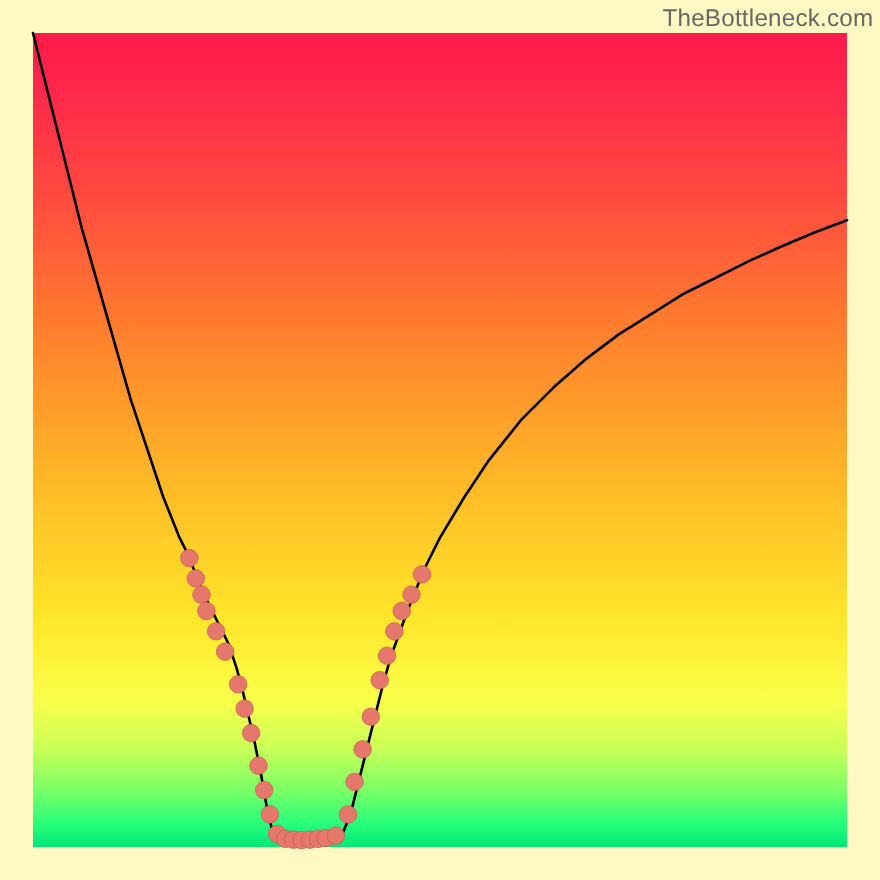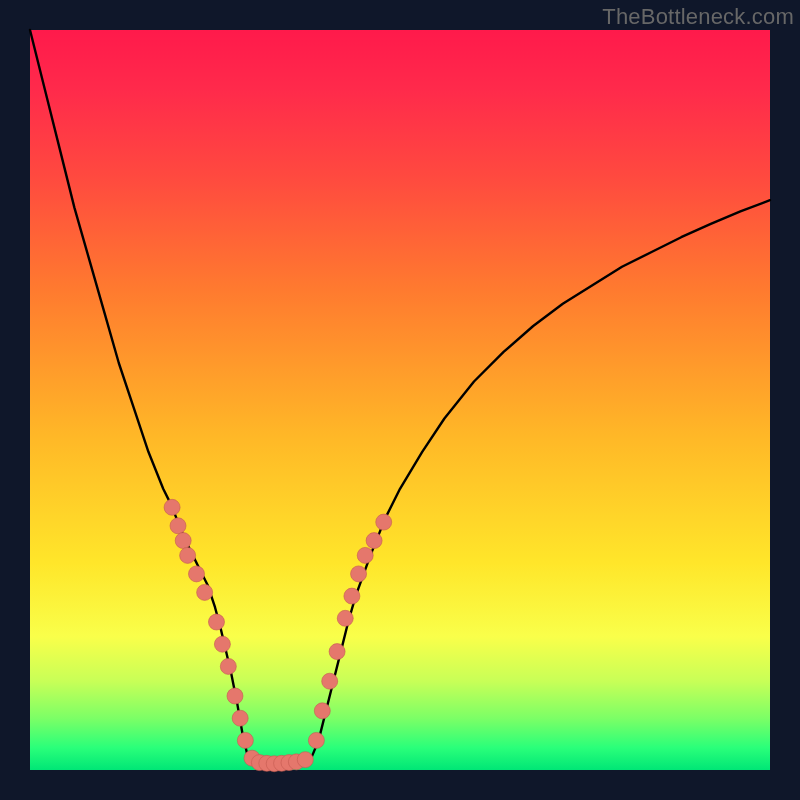--- a/index.html
+++ b/index.html
@@ -8,21 +8,21 @@
     width: 800px;
     height: 800px;
     background: #000;
     overflow: hidden;
     font-family: Arial, Helvetica, sans-serif;
   }
   .frame {
     position: relative;
     width: 800px;
     height: 800px;
-    background: #0f172a;
+    background: #fef9c3;
   }
   .plot {
     position: absolute;
     left: 30px;
     top: 30px;
     width: 740px;
     height: 740px;
     background: linear-gradient(
       to bottom,
       #ff1a4b 0%,

